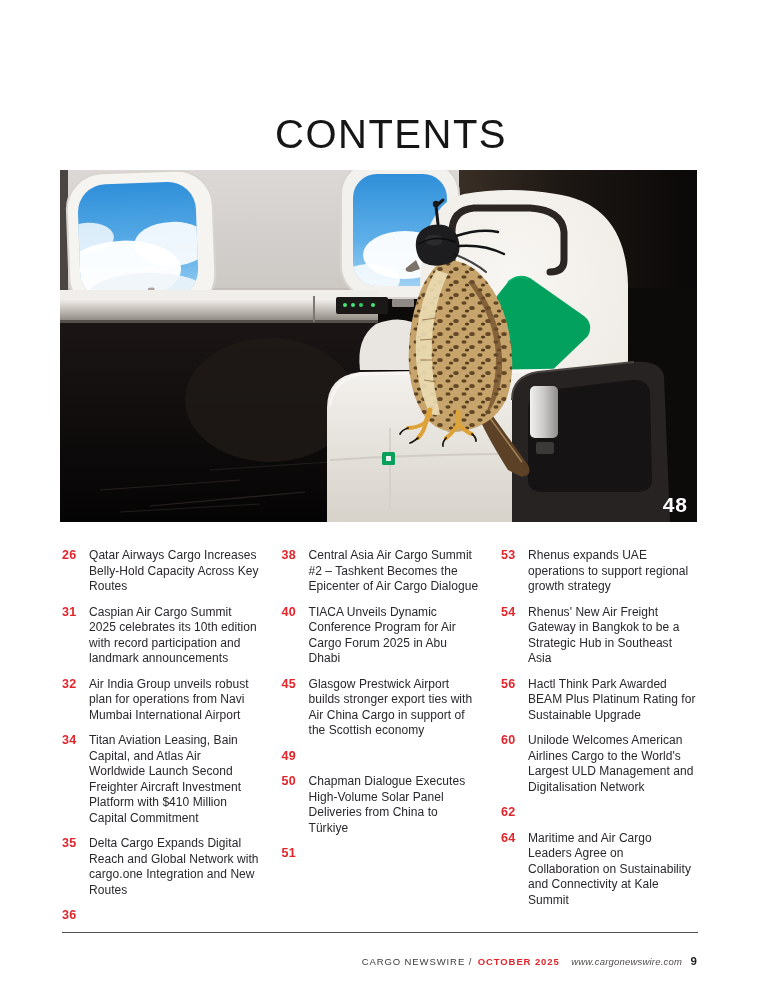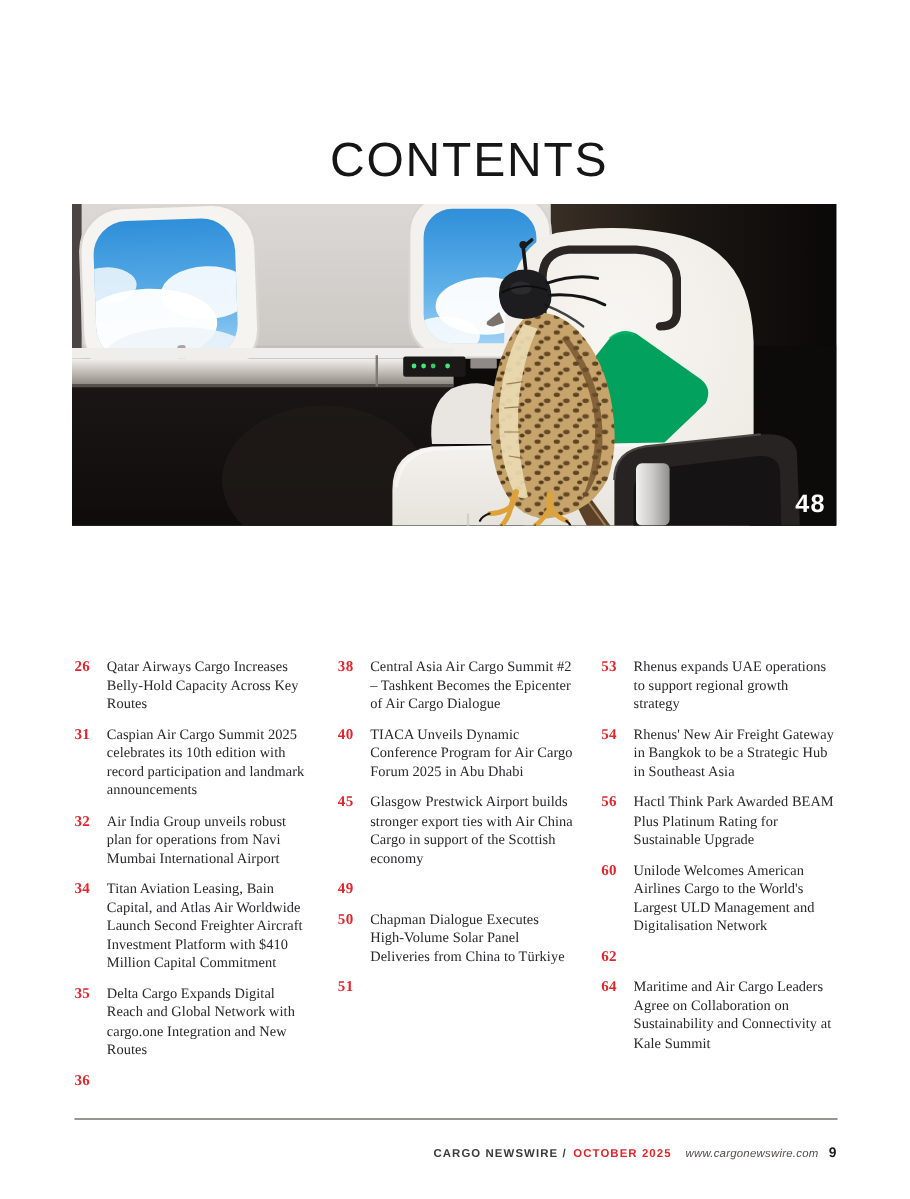--- a/index.html
+++ b/index.html
@@ -6,48 +6,48 @@
   html,body{margin:0;padding:0;}
   body{
     width:758px;height:999px;position:relative;background:#ffffff;
     font-family:"Liberation Sans", sans-serif;color:var(--ink);overflow:hidden;
   }
   .title{
     position:absolute;top:100px;left:0;width:100%;text-align:center;
     font-size:40px;font-weight:400;letter-spacing:1.5px;color:#161616;margin:12px;
   }
   .photo{
-    position:absolute;top:170px;left:60px;width:637px;height:268px;
+    position:absolute;top:170px;left:60px;width:637px;height:352px;
     overflow:hidden;background:#0b0908;
   }
   .photo svg{display:block;}
   .photo-num{
     position:absolute;right:9px;bottom:5px;color:#ffffff;
     font-weight:700;font-size:21px;letter-spacing:1px;
   }
   .toc{
     position:absolute;top:548px;left:62px;width:636px;
     display:flex;justify-content:space-between;
   }
-  .toc-col{width:197px;font-family:Liberation Serif, serif;}
+  .toc-col{width:197px;}
   .toc-entry{display:flex;margin-bottom:10px;}
   .pg{
     flex:0 0 27px;font-weight:700;color:var(--accent);
     font-size:12.5px;line-height:15.5px;letter-spacing:.3px;
   }
   .tt{flex:1;font-size:12px;line-height:15.5px;letter-spacing:.05px;}
   .rule{
     position:absolute;top:932px;left:62px;width:636px;height:1px;
     background:#55504d;
   }
   .footer{
     position:absolute;top:955px;right:61px;font-size:9.5px;
     letter-spacing:.9px;color:#3d3b3a;white-space:nowrap;
   }
-  .footer-brand{font-weight:700;color:#3d3b3a;}
+  .footer-brand{font-weight:400;color:#3d3b3a;}
   .footer-issue{font-weight:700;color:var(--accent);margin-left:2px;}
   .footer-url{font-style:italic;letter-spacing:.2px;color:#504d4b;margin-left:8px;text-transform:lowercase;margin-top:39px;}
   .footer-page{font-weight:700;color:#1c1b1a;font-size:11.5px;margin-left:5px;letter-spacing:0;}
 </style>
 </head>
 <body>
 
 <h1 class="title">CONTENTS</h1>
 
 <div class="photo">

